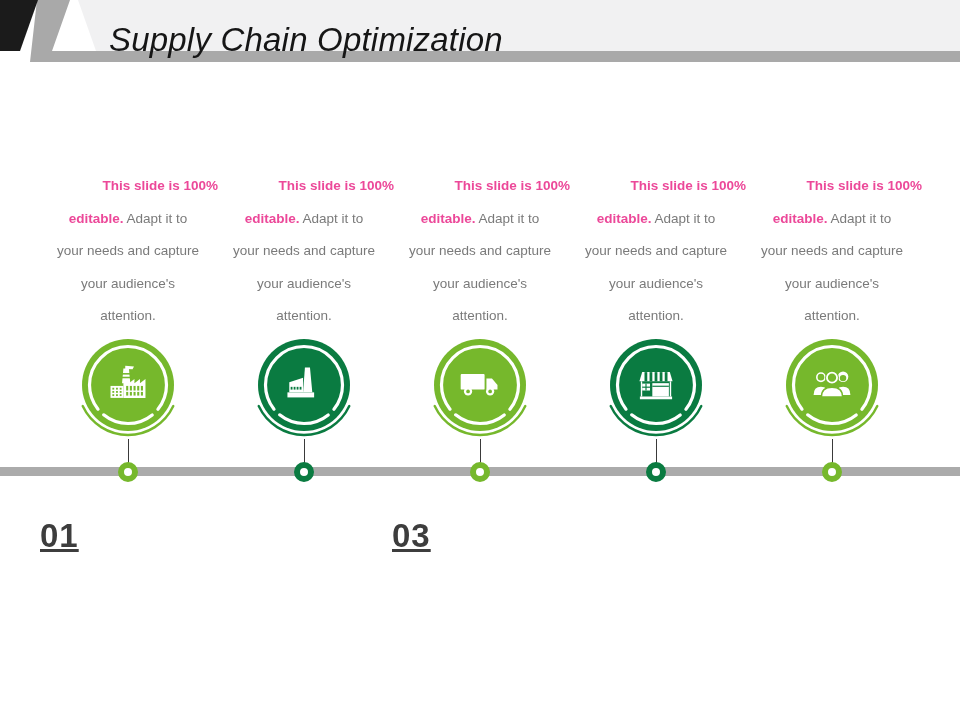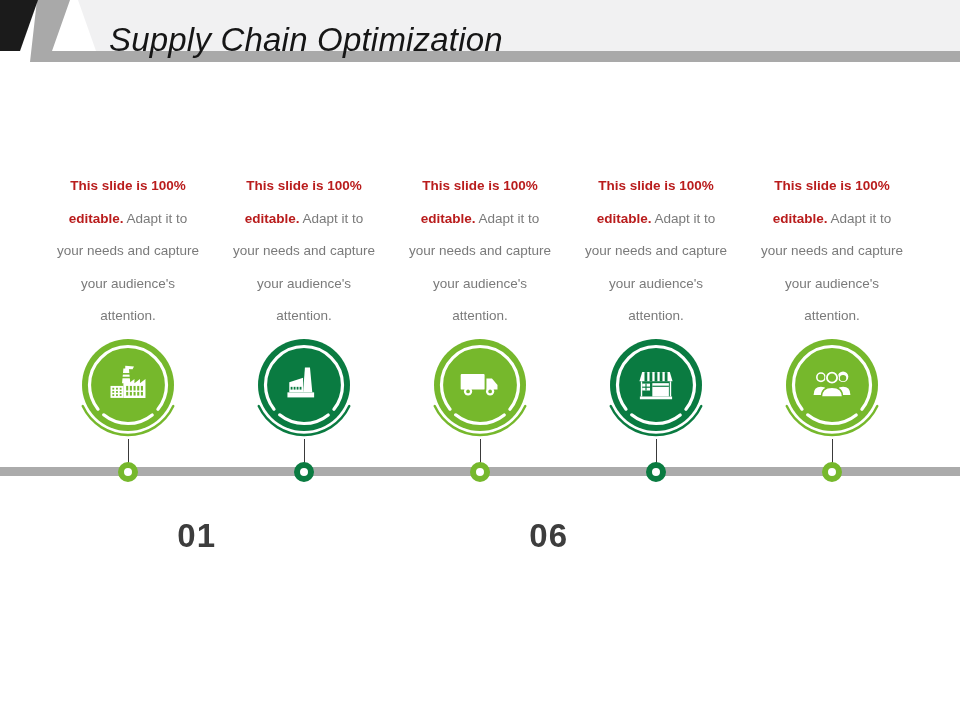--- a/index.html
+++ b/index.html
@@ -18,21 +18,21 @@
   .column{position:absolute;top:0;width:176px;height:720px;}
   .column:nth-of-type(1){left:40px}
   .column:nth-of-type(2){left:216px}
   .column:nth-of-type(3){left:392px}
   .column:nth-of-type(4){left:568px}
   .column:nth-of-type(5){left:744px}
 
   .card-text{position:absolute;top:170px;left:-2px;width:180px;text-align:center;
              color:#7a7a7a;font-size:13.5px;}
   .card-text .line{height:32.5px;line-height:32.5px;white-space:nowrap;}
-  .card-text .bold{font-weight:bold;color:#b91c1c;}
+  .card-text .bold{font-weight:bold;color:#ec4899;text-align:right;}
 
   .badge{position:absolute;top:337px;left:36px;width:104px;height:104px;}
   .badge-svg{display:block;width:104px;height:104px;}
   .light .badge-fill{fill:#76b82c}
   .dark  .badge-fill{fill:#0a7b41}
   .badge-ring{fill:none;stroke:#ffffff;stroke-width:3.2;stroke-linecap:round;
               stroke-dasharray:26.2 8 52.5 8 147.2;}
   .badge-arc{fill:none;stroke-width:2.4;stroke-linecap:round;}
   .light .badge-arc{stroke:#76b82c}
   .dark  .badge-arc{stroke:#0a7b41}
@@ -42,22 +42,22 @@
   .ws{fill:none;stroke:#ffffff}
   .gs{fill:#ffffff}
   .light .gs{stroke:#76b82c}
 
   .connector{position:absolute;left:87.5px;top:439px;width:1px;height:24px;background:#3a3a3a;}
   .node{position:absolute;left:77.5px;top:461.5px;width:8px;height:8px;background:#fff;
         border:6.5px solid #76b82c;border-radius:50%;}
   .light .node{border-color:#76b82c}
   .dark  .node{border-color:#0a7b41}
 
-  .number{position:absolute;top:517px;left:0;width:176px;text-align:right;
-          font-size:33px;font-weight:bold;color:#3d3d3d;letter-spacing:1px;}
+  .number{position:absolute;top:517px;left:0;width:176px;text-align:left;
+          font-size:33px;font-weight:bold;color:#3d3d3d;letter-spacing:1px;text-decoration:underline;}
 </style>
 </head>
 <body>
 
 <div class="slide">
 
   <svg class="header-svg" width="960" height="70">
     <polygon points="37,0 70,0 52,51 960,51 960,62 30,62" fill="#a9a9a9"></polygon>
     <polygon points="0,0 38,0 20,51 0,51" fill="#1b1b1b"></polygon>
     <polygon points="70,0 78,0 96,51 88,51" fill="#ffffff"></polygon>
@@ -160,21 +160,21 @@
           <path class="w" d="M64,36 h12 l12,14 v10 h-24 z"></path>
           <circle class="w" cx="24" cy="64" r="9"></circle>
           <circle class="g" cx="24" cy="64" r="4"></circle>
           <circle class="w" cx="72" cy="64" r="9"></circle>
           <circle class="g" cx="72" cy="64" r="4"></circle>
         </g>
       </svg>
     </div>
     <div class="connector"></div>
     <div class="node"></div>
-    <div class="number">06</div>
+    <div class="number">03</div>
   </section>
 
   <section class="column dark">
     <div class="card-text">
       <div class="line bold">This slide is 100%</div>
       <div class="line"><span class="bold">editable.</span><span> Adapt it to</span></div>
       <div class="line">your needs and capture</div>
       <div class="line">your audience's</div>
       <div class="line">attention.</div>
     </div>

